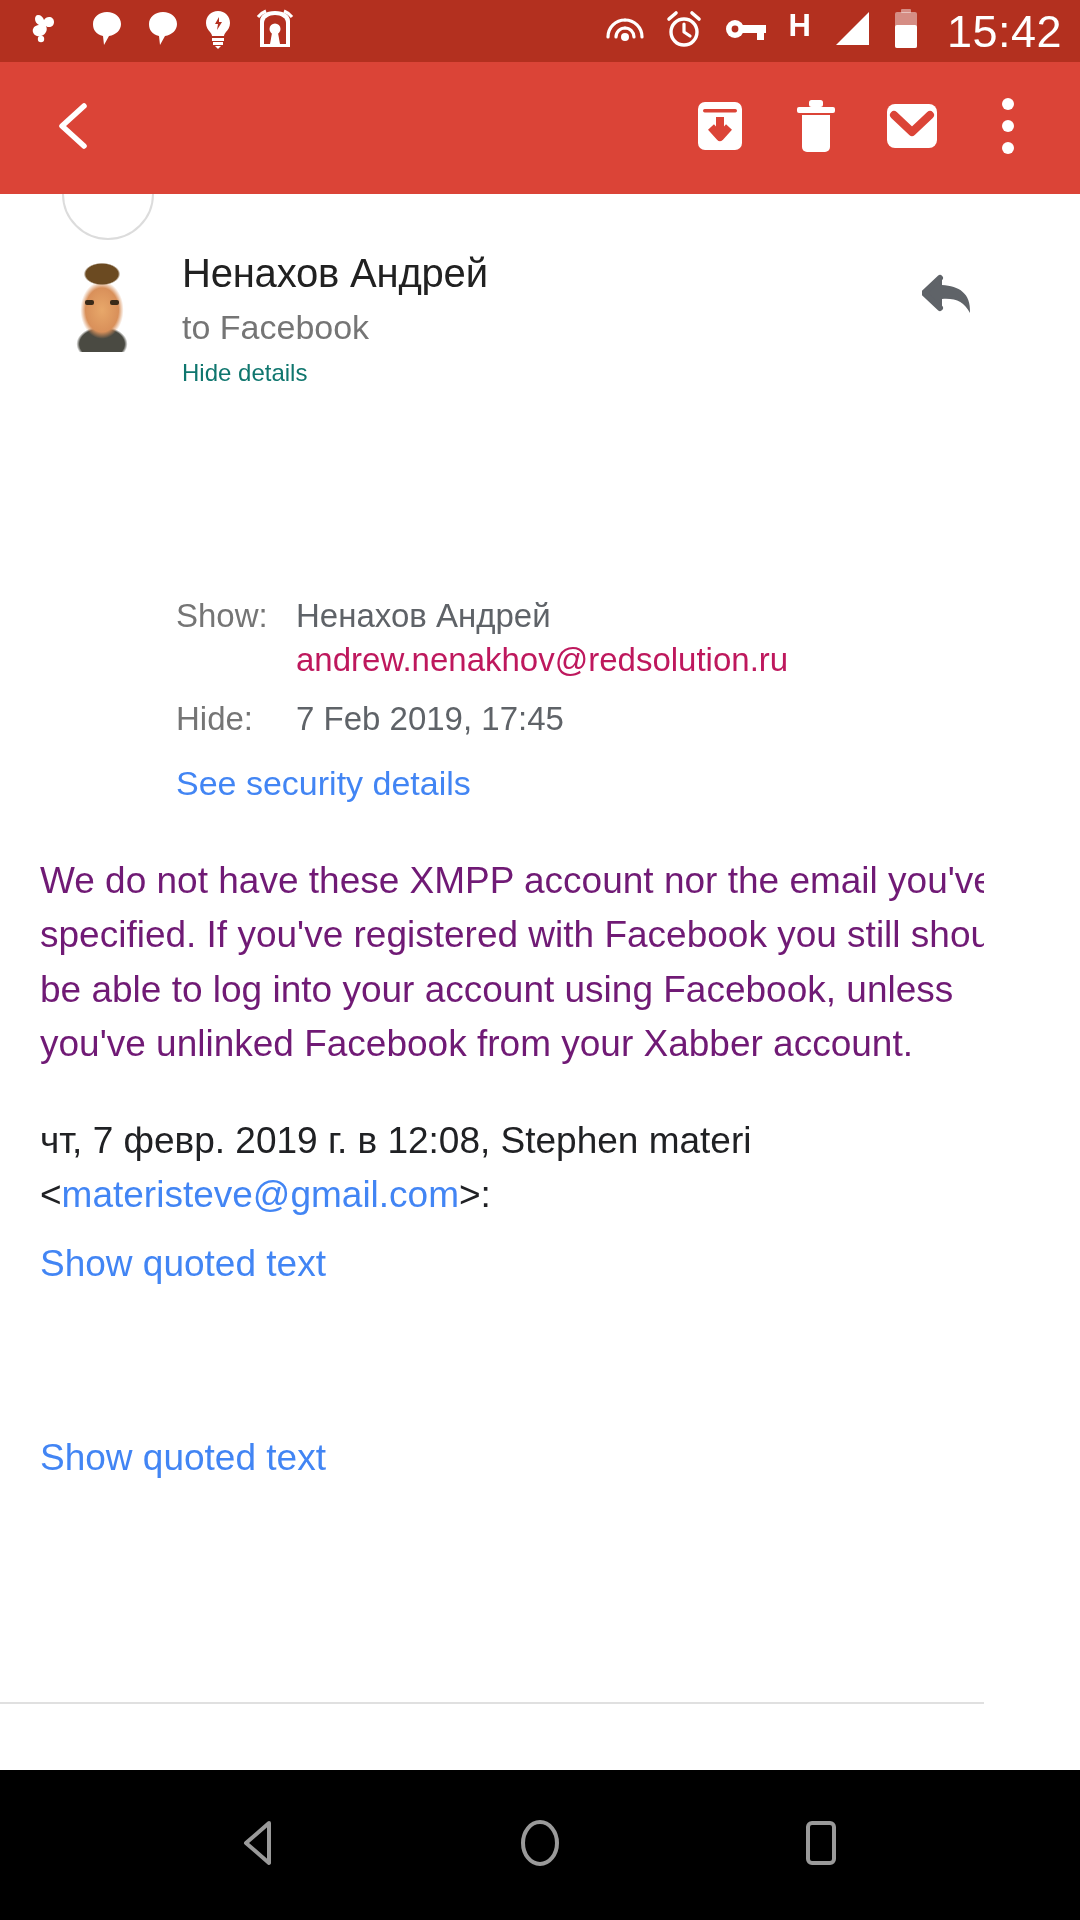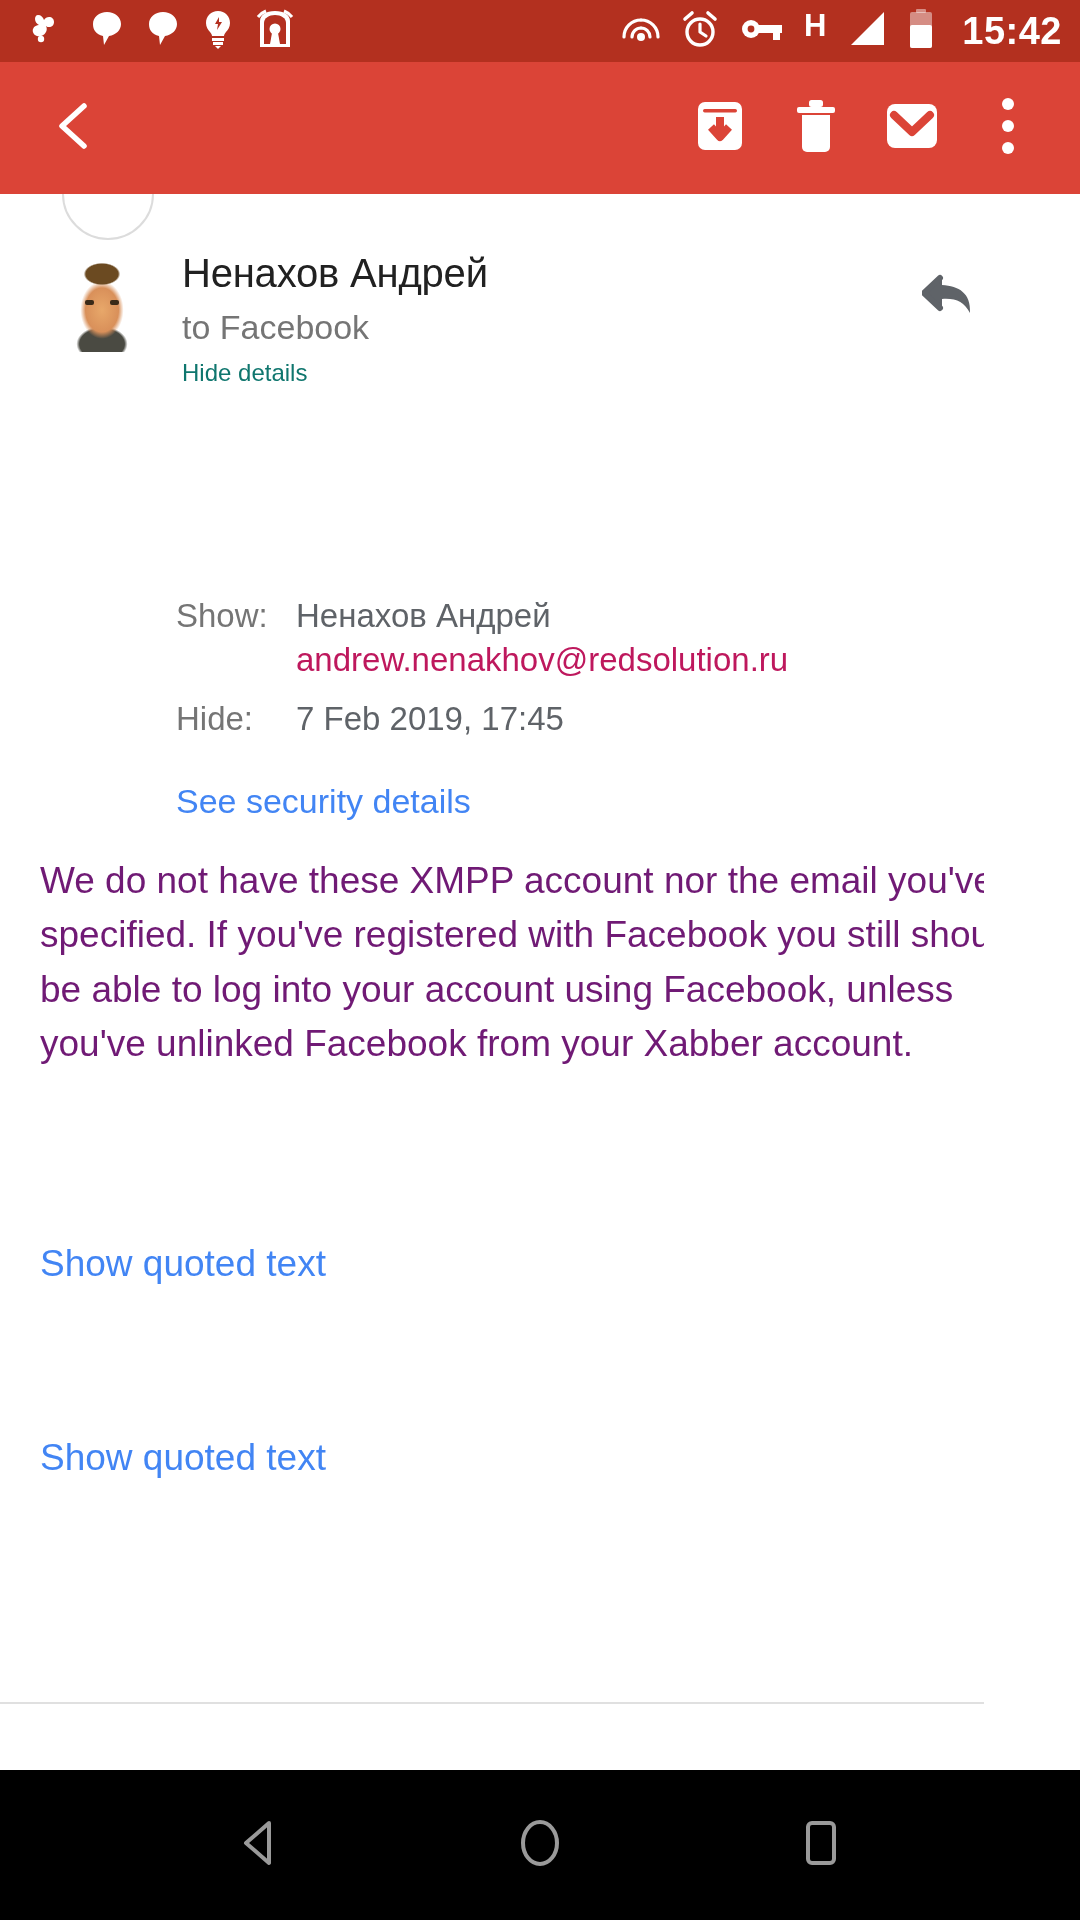--- a/index.html
+++ b/index.html
@@ -34,26 +34,25 @@
     flex: 1;
   }
   .status-right {
     display: flex;
     align-items: center;
     gap: 20px;
   }
   .sicon { display: block; }
   .status-clock {
     color: #ffffff;
-    font-size: 38px;
+    font-size: 45px;
     letter-spacing: 0.5px;
     line-height: 1;
     margin-left: 8px;
     font-family: "Liberation Sans", sans-serif;
-    font-weight: bold;
   }
   .h-glyph {
     color: #ffffff;
     font-size: 31px;
     font-weight: bold;
     line-height: 1;
     position: relative;
     top: -6px;
   }
 
@@ -203,21 +202,21 @@
   .det-value {
     font-size: 33px;
     color: #5f6368;
     line-height: 1.32;
   }
   .det-value .mail-link { color: #be185d; }
   .sec-details {
     font-size: 34px;
     color: #4285f4;
     line-height: 1.32;
-    margin-top: 22px;
+    margin-top: 4px;
     cursor: pointer;
     display: inline-block;
   }
 
   
   .body-area {
     position: absolute;
     top: 660px;
     left: 40px;
     width: 1010px;
@@ -475,20 +474,23 @@
     <div class="det-row">
       <div class="det-label">Hide:</div>
       <div class="det-value">7 Feb 2019, 17:45</div>
     </div>
 
     <div class="sec-details">See security details</div>
   </div>
 
   <div class="body-area">
     <p class="body-p">We do not have these XMPP account nor the email you've specified. If you've registered with Facebook you still should be able to log into your account using Facebook, unless you've unlinked Facebook from your Xabber account.</p>
+    <p class="quote-head">
+      <span>чт, 7 февр. 2019 г. в 12:08, Stephen materi &lt;</span><span class="mail-link">materisteve@gmail.com</span><span>&gt;:</span>
+    </p>
   </div>
 
   <div class="show-quoted sq1">Show quoted text</div>
   <div class="show-quoted sq2">Show quoted text</div>
 
   <div class="bottom-divider"></div>
 </div>
 
 <div class="nav-bar">
 

